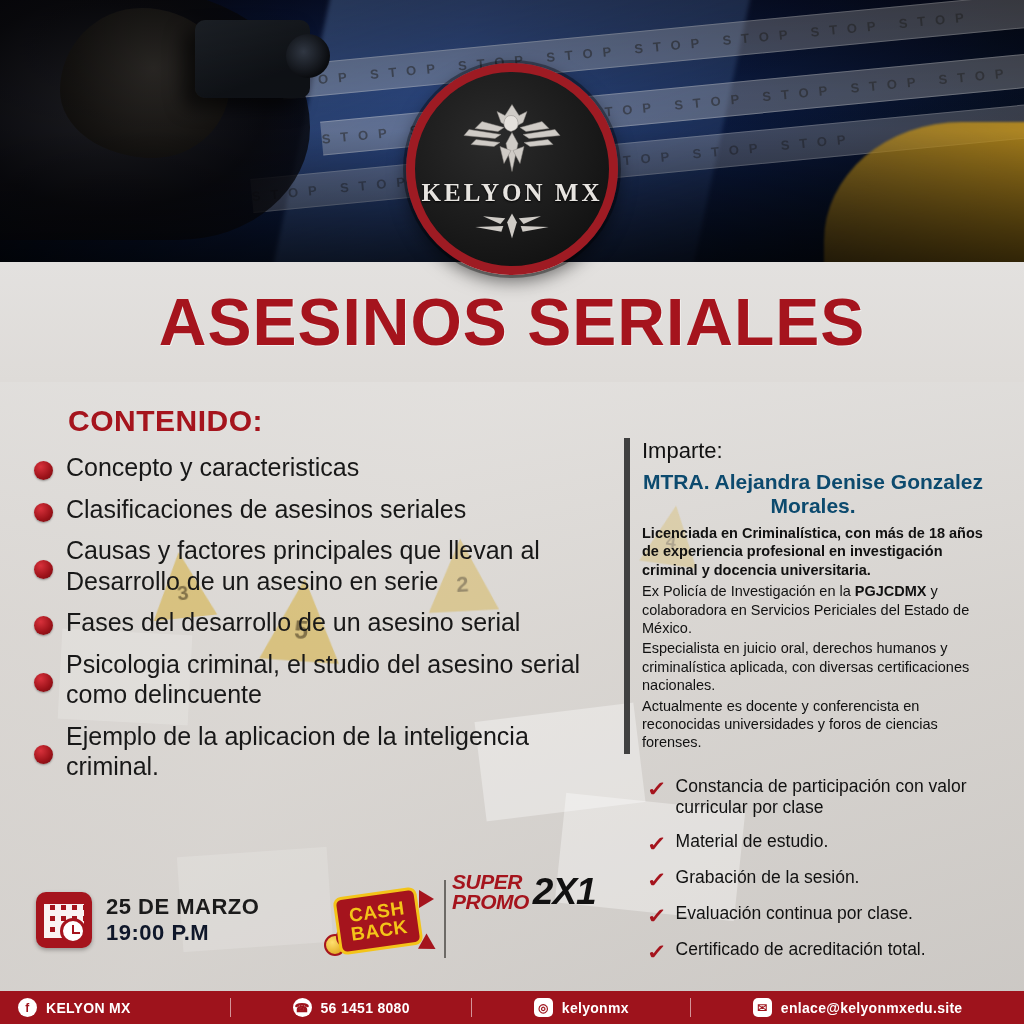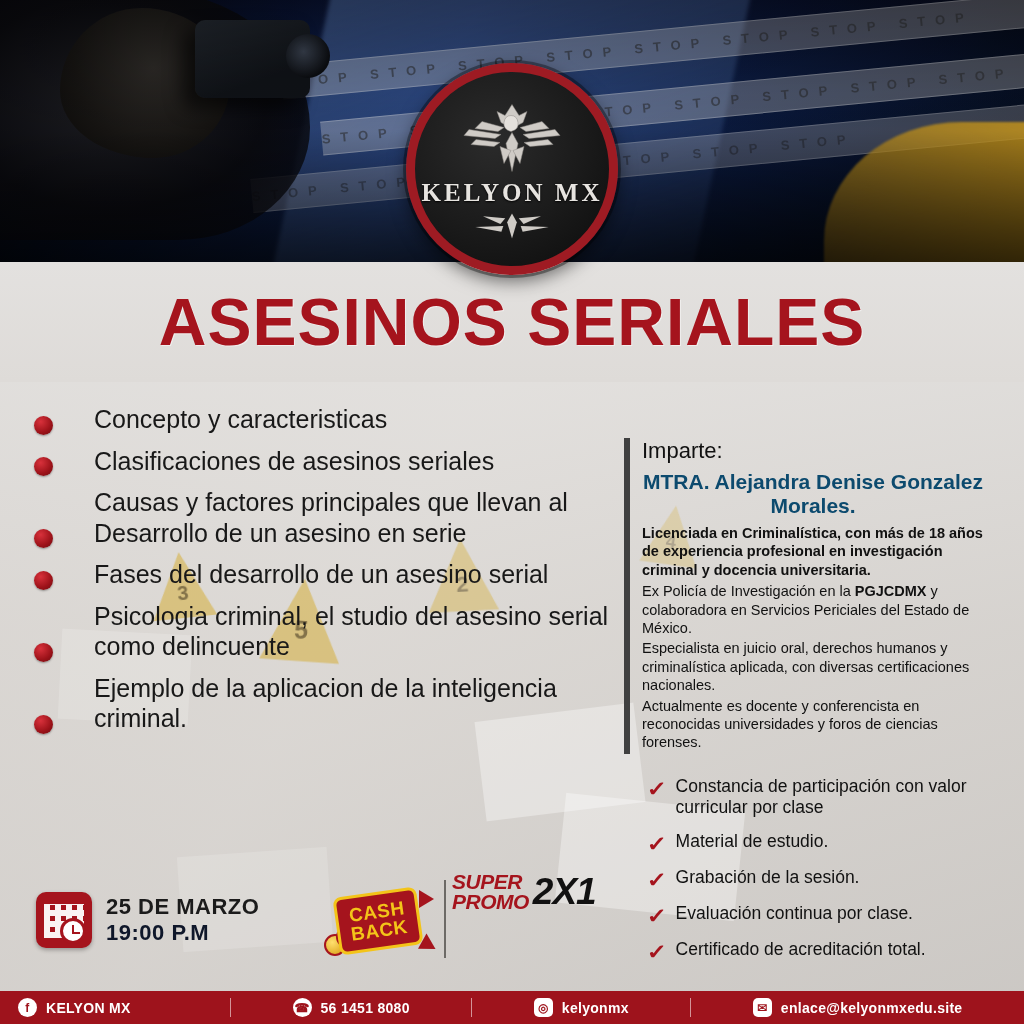--- a/index.html
+++ b/index.html
@@ -209,23 +209,22 @@
     color: #a5141d;
     font-size: 30px;
     font-weight: bold;
     margin-left: 34px;
     margin-bottom: 14px;
     letter-spacing: 0.5px;
   }
   .bullet-list { list-style: none; }
   .bullet-item {
     display: flex;
-    align-items: flex-end;
+    align-items: center;
     margin-bottom: 11px;
-    gap: 28px;
   }
   .bullet-dot {
     width: 19px; height: 19px;
     border-radius: 50%;
     background: radial-gradient(circle at 35% 30%, #d8313b 0%, #9c1219 60%, #6b0b10 100%);
     margin-top: 7px;
     margin-right: 13px;
     flex: 0 0 auto;
     box-shadow: 0 1px 2px rgba(0,0,0,0.35);
   }
@@ -555,20 +554,21 @@
         <span>4</span>
       </div>
     <div class="paper p1"></div>
     <div class="paper p2"></div>
     <div class="paper p4"></div>
   </div>
 
   <div class="content">
 
     <div class="col-left">
+      <div class="contenido-title">CONTENIDO:</div>
       <ul class="bullet-list">
         <li class="bullet-item">
           <span class="bullet-dot"></span>
           <span class="bullet-text">Concepto y caracteristicas</span>
         </li>
         <li class="bullet-item">
           <span class="bullet-dot"></span>
           <span class="bullet-text">Clasificaciones de asesinos seriales</span>
         </li>
         <li class="bullet-item">

